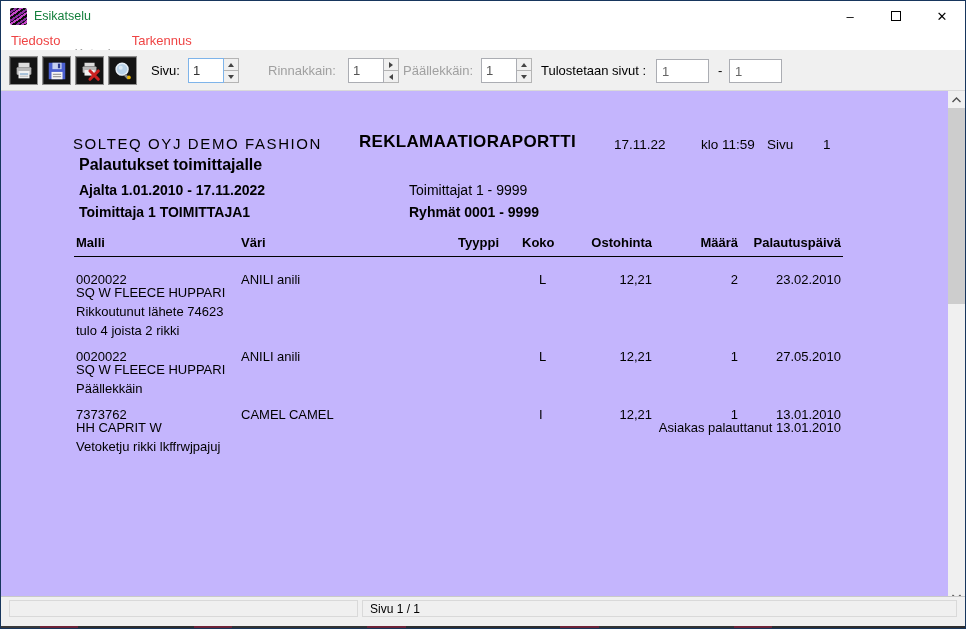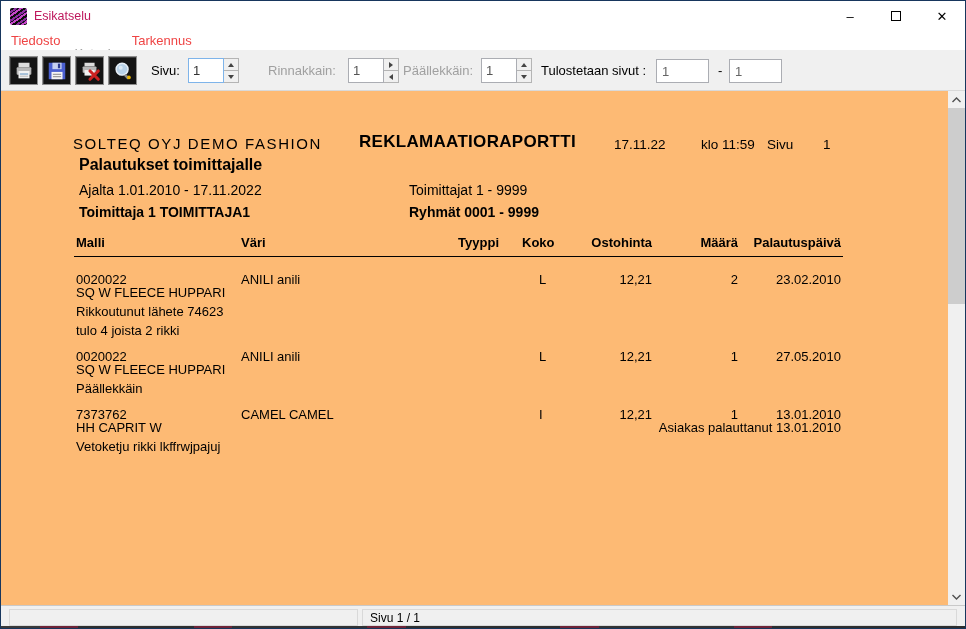--- a/index.html
+++ b/index.html
@@ -5,21 +5,21 @@
   * { margin:0; padding:0; box-sizing:border-box; }
   html,body { width:966px; height:629px; font-family:"Liberation Sans","DejaVu Sans",sans-serif; }
   .window { position:relative; width:966px; height:629px; background:#ffffff;
             border:1px solid #17365d; overflow:hidden; }
 
   
   .titlebar { position:absolute; top:0; left:0; right:0; height:30px; background:#ffffff; }
   .app-icon { position:absolute; left:9px; top:7px; width:17px; height:17px; background:
       repeating-linear-gradient(-35deg,#0c0c0c 0 2px,#c445c8 2px 4px,#1a1023 4px 5px,#8a2ca0 5px 7px);
       border-radius:2px; }
-  .title-text { position:absolute; left:33px; top:8px; font-size:12.5px; color:#be185d; }
+  .title-text { position:absolute; left:33px; top:8px; font-size:12.5px; color:#15803d; }
   .win-controls { position:absolute; right:0; top:0; height:30px; display:flex; }
   .win-btn { width:46px; height:30px; display:flex; align-items:center; justify-content:center;
              color:#000; font-size:13px; }
   .max-glyph { width:10px; height:10px; border:1px solid #000; display:block; }
 
   
   .menubar { position:absolute; top:30px; left:0; right:0; height:19px; background:#ffffff;
              display:flex; align-items:center; padding-left:3px; }
   .menu-item { padding:0 7px; font-size:13px; color:#ef4444; }
   .menu-item.disabled { color:#9b9b9b;margin-top:25px; }
@@ -44,31 +44,31 @@
   .arr-up { width:0; height:0; border-left:3px solid transparent; border-right:3px solid transparent; border-bottom:4px solid #444; }
   .arr-down { width:0; height:0; border-left:3px solid transparent; border-right:3px solid transparent; border-top:4px solid #444; }
   .arr-right { width:0; height:0; border-top:3px solid transparent; border-bottom:3px solid transparent; border-left:4px solid #444; }
   .arr-left { width:0; height:0; border-top:3px solid transparent; border-bottom:3px solid transparent; border-right:4px solid #444; }
   .range-field { position:absolute; top:9px; width:53px; height:24px; border:1px solid #abadb3;
                  background:#fff; font-size:13px; padding-left:5px; color:#666;
                  font-family:"Liberation Sans",sans-serif; }
   .range-dash { position:absolute; top:13px; font-size:13px; color:#000; }
 
   
-  .content { position:absolute; top:90px; left:0; width:947px; height:514px; background:#fdba74; overflow:hidden; }
+  .content { position:absolute; top:90px; left:0; width:947px; height:514px; background:#c4b5fd; overflow:hidden; }
   .rpt { position:absolute; inset:0; color:#000; }
   .abs { position:absolute; white-space:nowrap; }
   .rpt-company { left:72px; top:44px; font-size:15px; letter-spacing:1.6px; }
   .rpt-title { left:358px; top:41px; font-size:17px; font-weight:bold; letter-spacing:.3px; }
   .rpt-date { left:613px; top:46px; font-size:13.5px; }
   .rpt-klo { left:700px; top:46px; font-size:13.5px; }
   .rpt-sivulbl { left:766px; top:46px; font-size:13.5px; }
   .rpt-pageno { left:822px; top:46px; font-size:13.5px; }
   .rpt-subtitle { left:78px; top:65px; font-size:16px; font-weight:bold; }
-  .rpt-period { left:78px; top:91px; font-size:14px; font-weight:normal; }
+  .rpt-period { left:78px; top:91px; font-size:14px; font-weight:bold; }
   .rpt-suppliers { left:408px; top:91px; font-size:14px; font-weight:normal; }
   .rpt-supplier { left:78px; top:113px; font-size:14px; font-weight:bold; }
   .rpt-groups { left:408px; top:113px; font-size:14px; font-weight:bold; }
   .rpt-header { top:144px; font-size:13px; font-weight:bold; }
   .rpt-rule { position:absolute; top:165px; left:73px; width:769px; height:1px; background:#000; }
   .h-malli { left:75px; } .h-vari { left:240px; } .h-tyyppi { right:449px; }
   .h-koko { left:521px; } .h-osto { right:296px;text-align:right; } .h-maara { right:210px; } .h-pvm { right:107px; }
   .rpt-row { position:absolute; left:0; width:100%; font-size:13px; }
   .rpt-row span { position:absolute; white-space:nowrap;margin-top:8px; }
   .c-malli { left:75px; } .c-vari { left:240px; } .c-koko { left:538px; }
@@ -76,21 +76,21 @@
   .rpt-line { position:absolute; left:75px; white-space:nowrap; }
   .rpt-note { position:absolute; right:107px; white-space:nowrap; }
 
   
   .vscroll { position:absolute; top:90px; right:0; width:17px; height:514px; background:#f0f0f0; }
   .vs-btn { position:absolute; left:0; width:17px; height:17px; display:flex; align-items:center; justify-content:center; }
   .vs-up { top:0; } .vs-down { bottom:0; }
   .vs-thumb { position:absolute; left:0; top:17px; width:17px; height:196px; background:#cdcdcd; }
 
   
-  .statusbar { position:absolute; left:0; right:0; bottom:2px; height:21px; background:#f0f0f0;
+  .statusbar { position:absolute; left:0; right:0; bottom:2px; height:30px; background:#f0f0f0;
                border-top:1px solid #c9c9c9; }
   .sb-panel { position:absolute; top:3px; height:17px; border:1px solid #d9d9d9; background:#f0f0f0; }
   .sb-p1 { left:8px; width:349px; }
   .sb-p2 { left:361px; right:8px; font-size:12px; color:#000; padding:1px 0 0 7px; }
 
   .bottom-strip { position:absolute; left:0; right:0; bottom:0; height:2px;
       background:linear-gradient(90deg,#3a3a3a 0 4%,#6e2437 4% 8%,#2e2e2e 8% 20%,#6e2437 20% 24%,
       #333 24% 38%,#6e2437 38% 42%,#2e2e2e 42% 58%,#6e2437 58% 62%,#333 62% 76%,#6e2437 76% 80%,
       #2e2e2e 80% 100%); }
 </style>

